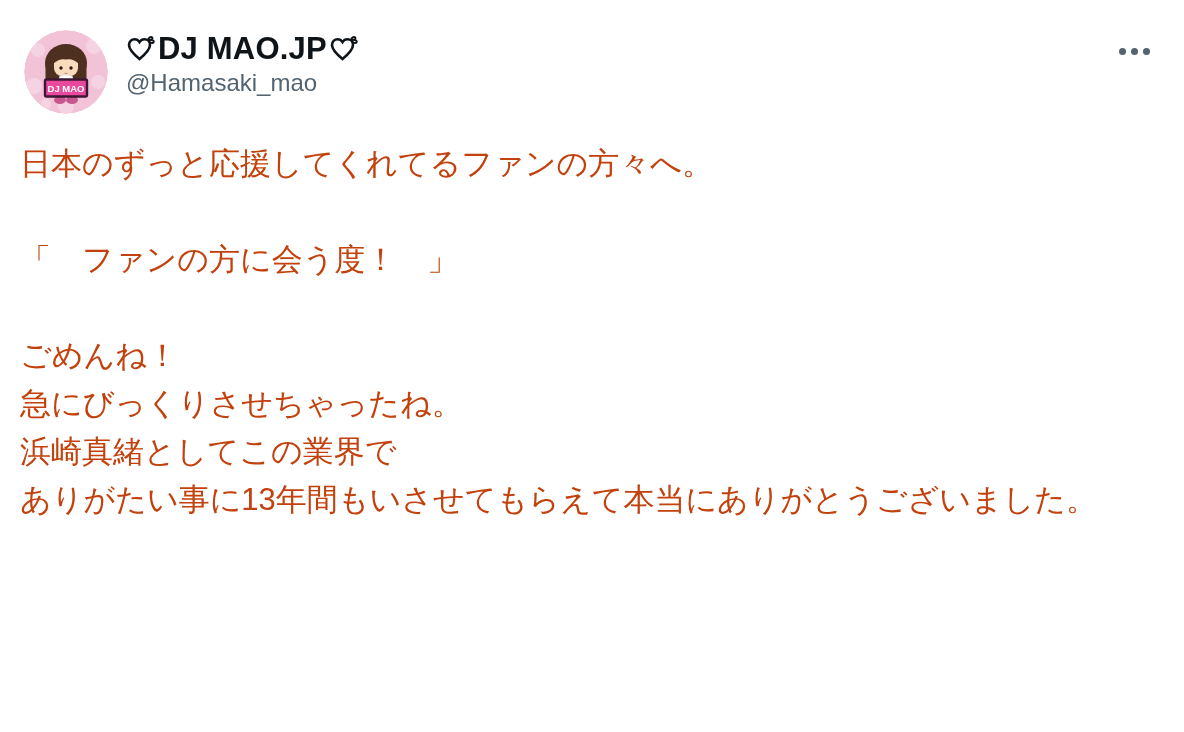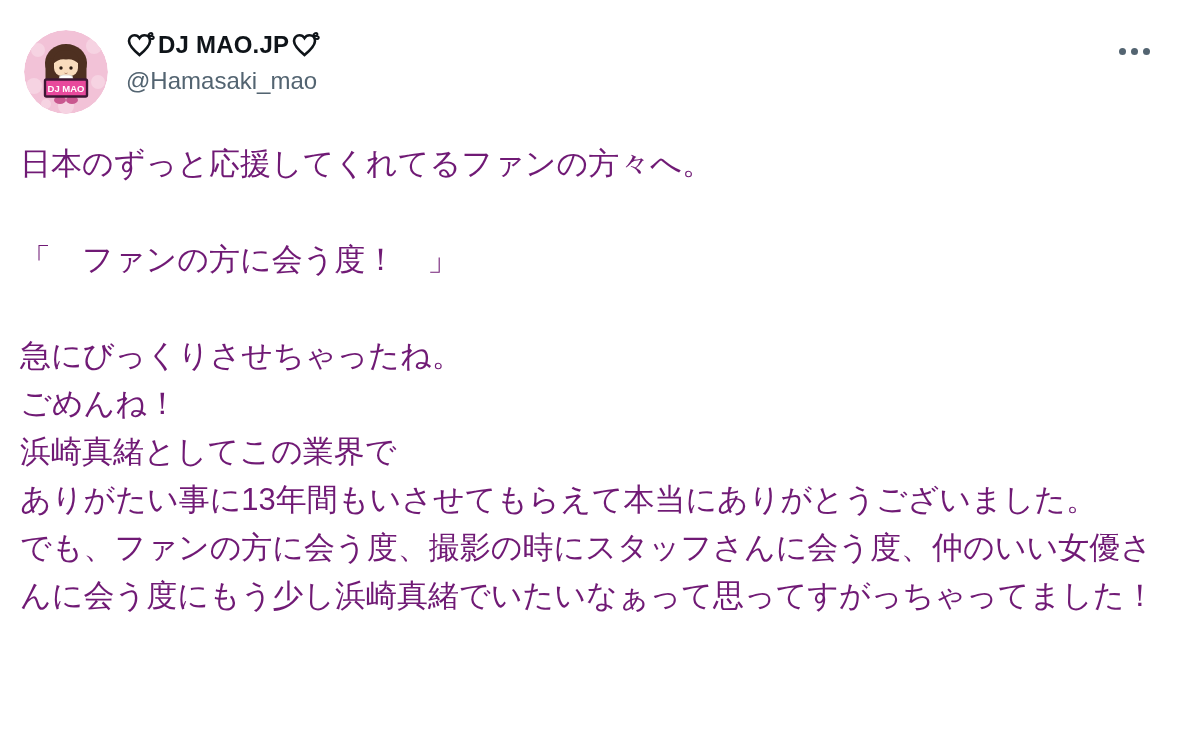--- a/index.html
+++ b/index.html
@@ -30,28 +30,28 @@
     padding: 0;
     cursor: pointer;
     text-decoration: underline;
   }
   .author-block { margin-left: 18px; padding-top: 1px; }
   .author-name-row {
     display: flex;
     align-items: center;
     gap: 2px;
     font-weight: 700;
-    font-size: 24px;
+    font-size: 31px;
     letter-spacing: 0.2px;
     color: #0f1419;
     cursor: pointer;
   }
   .heart-bow { width: 30px; height: 28px; display: inline-block; }
   .author-handle {
-    margin-top: 8px;
+    margin-top: 2px;
     font-size: 24px;
     color: #536471;
     font-weight: 400;
   }
   .more-button {
     margin-left: auto;
     margin-top: 12px;
     border: none;
     background: transparent;
     cursor: pointer;
@@ -63,21 +63,21 @@
     border-radius: 50%;
     background: #536471;
     display: block;
   }
   
   .post-body {
     margin-top: 26px;
     padding: 0 20px;
     font-size: 31px;
     line-height: 48px;
-    color: #701a75;
+    color: #c2410c;
   }
   .body-line { min-height: 48px; word-break: break-all; }
 </style>
 </head>
 <body>
 
 <div class="page">
 
   <div class="post-header">
 
@@ -151,20 +151,19 @@
           <i></i>
         </span>
     </button>
   </div>
 
   <div class="post-body">
     <div class="body-line">日本のずっと応援してくれてるファンの方々へ。</div>
     <div class="body-line"></div>
     <div class="body-line">「　ファンの方に会う度！　」</div>
     <div class="body-line"></div>
+    <div class="body-line">ごめんね！</div>
     <div class="body-line">急にびっくりさせちゃったね。</div>
-    <div class="body-line">ごめんね！</div>
     <div class="body-line">浜崎真緒としてこの業界で</div>
     <div class="body-line">ありがたい事に13年間もいさせてもらえて本当にありがとうございました。</div>
-    <div class="body-line">でも、ファンの方に会う度、撮影の時にスタッフさんに会う度、仲のいい女優さんに会う度にもう少し浜崎真緒でいたいなぁって思ってすがっちゃってました！</div>
   </div>
 
 </div>
 
 </body></html>

